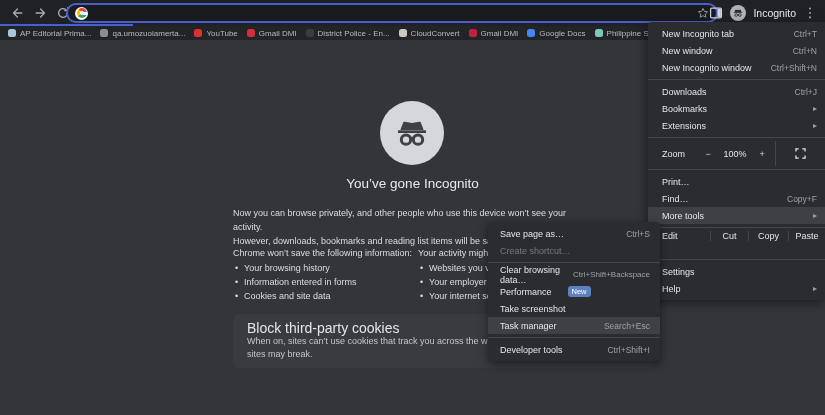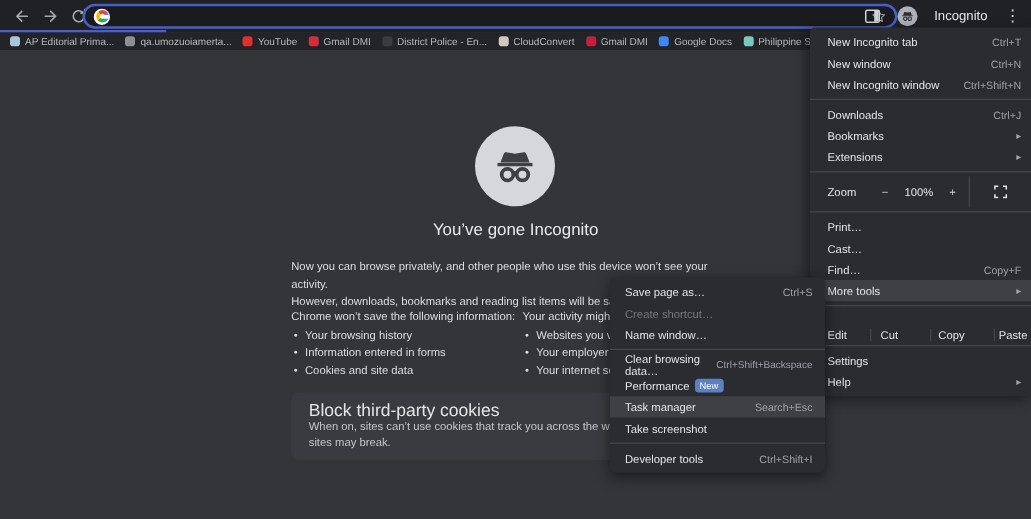--- a/index.html
+++ b/index.html
@@ -12,21 +12,21 @@
   .navbtn { position:absolute; top:4px; width:18px; height:18px; display:flex; align-items:center; justify-content:center; border-radius:50%; }
   .omnibox { position:absolute; left:66px; top:3px; width:652px; height:20px; background:#1a1b1e;
     border:2px solid #4a5dc8; border-radius:10px; display:flex; align-items:center; padding:0 7px; }
   .gfav { position:relative; width:13px; height:13px; border-radius:50%; background:#fff; flex:none; }
   .gfav i { position:absolute; inset:1.5px; border-radius:50%; display:block;
     background:conic-gradient(from -40deg,#ea4335 0 90deg,#4285f4 90deg 180deg,#34a853 180deg 270deg,#fbbc05 270deg 360deg); }
   .gfav b { position:absolute; inset:4.5px; border-radius:50%; background:#fff; display:block; }
   .gfav u { position:absolute; right:1.5px; top:5.5px; width:3.5px; height:2.5px; background:#fff; display:block; }
   .urlfield { flex:1; background:transparent; border:none; outline:none; color:#e4e5e8; font-size:10px; margin-left:6px; }
   .star { margin-left:auto; display:flex; }
-  .tb-right { position:absolute; right:0; top:0; height:26px; display:flex; align-items:center; gap:13px; padding-right:8px; }
+  .tb-right { position:absolute; right:0; top:0; height:26px; display:flex; align-items:center; gap:7px; padding-right:8px; }
   .sidepanel-icon { display:flex; }
   .avatar { width:16px; height:16px; border-radius:50%; background:#aeb2b8; display:flex; align-items:center; justify-content:center; }
   .incog-label { color:#e4e5e8; font-size:10.5px; }
   .kebab { color:#cfd2d6; font-size:13px; line-height:26px; width:14px; text-align:center; }
   .loadbar { position:absolute; left:0; top:24px; width:133px; height:2px; background:#4a5ed0; }
 
   
   .bookmarks { position:absolute; left:0; top:26px; width:746px; height:14px; background:#232428;
     display:flex; align-items:center; gap:9px; padding:0 8px; overflow:hidden; }
   .bm { display:flex; align-items:center; gap:4px; flex:none; }
@@ -53,28 +53,28 @@
     box-shadow:-2px 3px 10px rgba(0,0,0,.45); padding:3px 0; z-index:10; }
   .submenu { position:absolute; left:488px; top:222px; width:172px; background:#2b2c30; border-radius:4px;
     box-shadow:0 3px 10px rgba(0,0,0,.5); padding:3px 0; z-index:11; }
   .mrow { height:17px; display:flex; align-items:center; padding:0 8px 0 14px; font-size:9px; color:#e4e5e8; }
   .submenu .mrow { padding:0 10px 0 12px; }
   .mrow .sc { margin-left:auto; color:#9da1a7; font-size:8.5px; white-space:nowrap; }
   .mrow .arr { margin-left:auto; color:#9da1a7; font-size:8px; }
   .mrow.hl { background:#3e4044; }
   .mrow.dis { color:#75787d; }
   .msep { height:1px; background:#44464b; margin:3px 0; }
-  .badge { margin-left:4px; background:#5d80c0; color:#fff; font-size:7.5px; padding:1px 4px; border-radius:3px; line-height:9px; }
+  .badge { margin-left:16px; background:#5d80c0; color:#fff; font-size:7.5px; padding:1px 4px; border-radius:3px; line-height:9px; }
   .zoomrow { height:25px; display:flex; align-items:stretch; font-size:9px; color:#e4e5e8; }
   .zoomrow .zl { padding-left:14px; display:flex; align-items:center; }
   .zoomrow .zb { width:18px; display:flex; align-items:center; justify-content:center; color:#cfd2d6; }
   .zoomrow .zv { width:36px; display:flex; align-items:center; justify-content:center; }
   .zoomrow .zmin { margin-left:14px; }
   .zoomrow .fs { margin-left:auto; width:50px; border-left:1px solid #44464b; display:flex; align-items:center; justify-content:center; }
-  .editrow { height:25px; display:flex; align-items:flex-end; font-size:9px; color:#e4e5e8;gap:18px; }
+  .editrow { height:25px; display:flex; align-items:flex-start; font-size:9px; color:#e4e5e8; }
   .editrow .cell { display:flex; align-items:center; justify-content:center; border-left:1px solid #44464b; }
   .editrow .elabel { flex:1; justify-content:flex-start; padding-left:14px; border-left:none; }
   .editrow .c1 { width:38px; } .editrow .c2 { width:40px; } .editrow .c3 { width:37px; }
 </style>
 </head>
 <body>
 
 <div id="window">
 
   <div class="toolbar">
@@ -244,23 +244,20 @@
         <svg width="11" height="11" viewBox="0 0 14 14">
             <path d="M1.2 4.6V1.2h3.4M9.4 1.2h3.4v3.4M12.8 9.4v3.4H9.4M4.6 12.8H1.2V9.4" fill="none" stroke="#e4e5e8" stroke-width="1.6"></path>
           </svg>
       </span>
     </div>
     <div class="msep"></div>
     <div class="mrow">
         <span>Print…</span>
       </div>
     <div class="mrow">
-        <span>Cast…</span>
-      </div>
-    <div class="mrow">
         <span>Find…</span>
         <span class="sc">Copy+F</span>
       </div>
     <div class="mrow hl">
         <span>More tools</span>
         <span class="arr">▸</span>
       </div>
     <div class="msep"></div>
     <div class="editrow">
       <span class="cell elabel">Edit</span>
@@ -279,39 +276,36 @@
   </div>
 
   <div class="submenu">
     <div class="mrow">
         <span>Save page as…</span>
         <span class="sc">Ctrl+S</span>
       </div>
     <div class="mrow dis">
         <span>Create shortcut…</span>
       </div>
-    <div class="mrow">
-        <span>Name window…</span>
-      </div>
     <div class="msep"></div>
     <div class="mrow">
         <span>Clear browsing data…</span>
         <span class="sc" style="font-size:8px">Ctrl+Shift+Backspace</span>
       </div>
     <div class="mrow">
         <span>Performance</span>
         <span class="badge">New</span>
+      </div>
+    <div class="mrow">
+        <span>Take screenshot</span>
       </div>
     <div class="mrow hl">
         <span>Task manager</span>
         <span class="sc">Search+Esc</span>
       </div>
-    <div class="mrow">
-        <span>Take screenshot</span>
-      </div>
     <div class="msep"></div>
     <div class="mrow">
         <span>Developer tools</span>
         <span class="sc">Ctrl+Shift+I</span>
       </div>
   </div>
 
 </div>
 
 </body></html>

